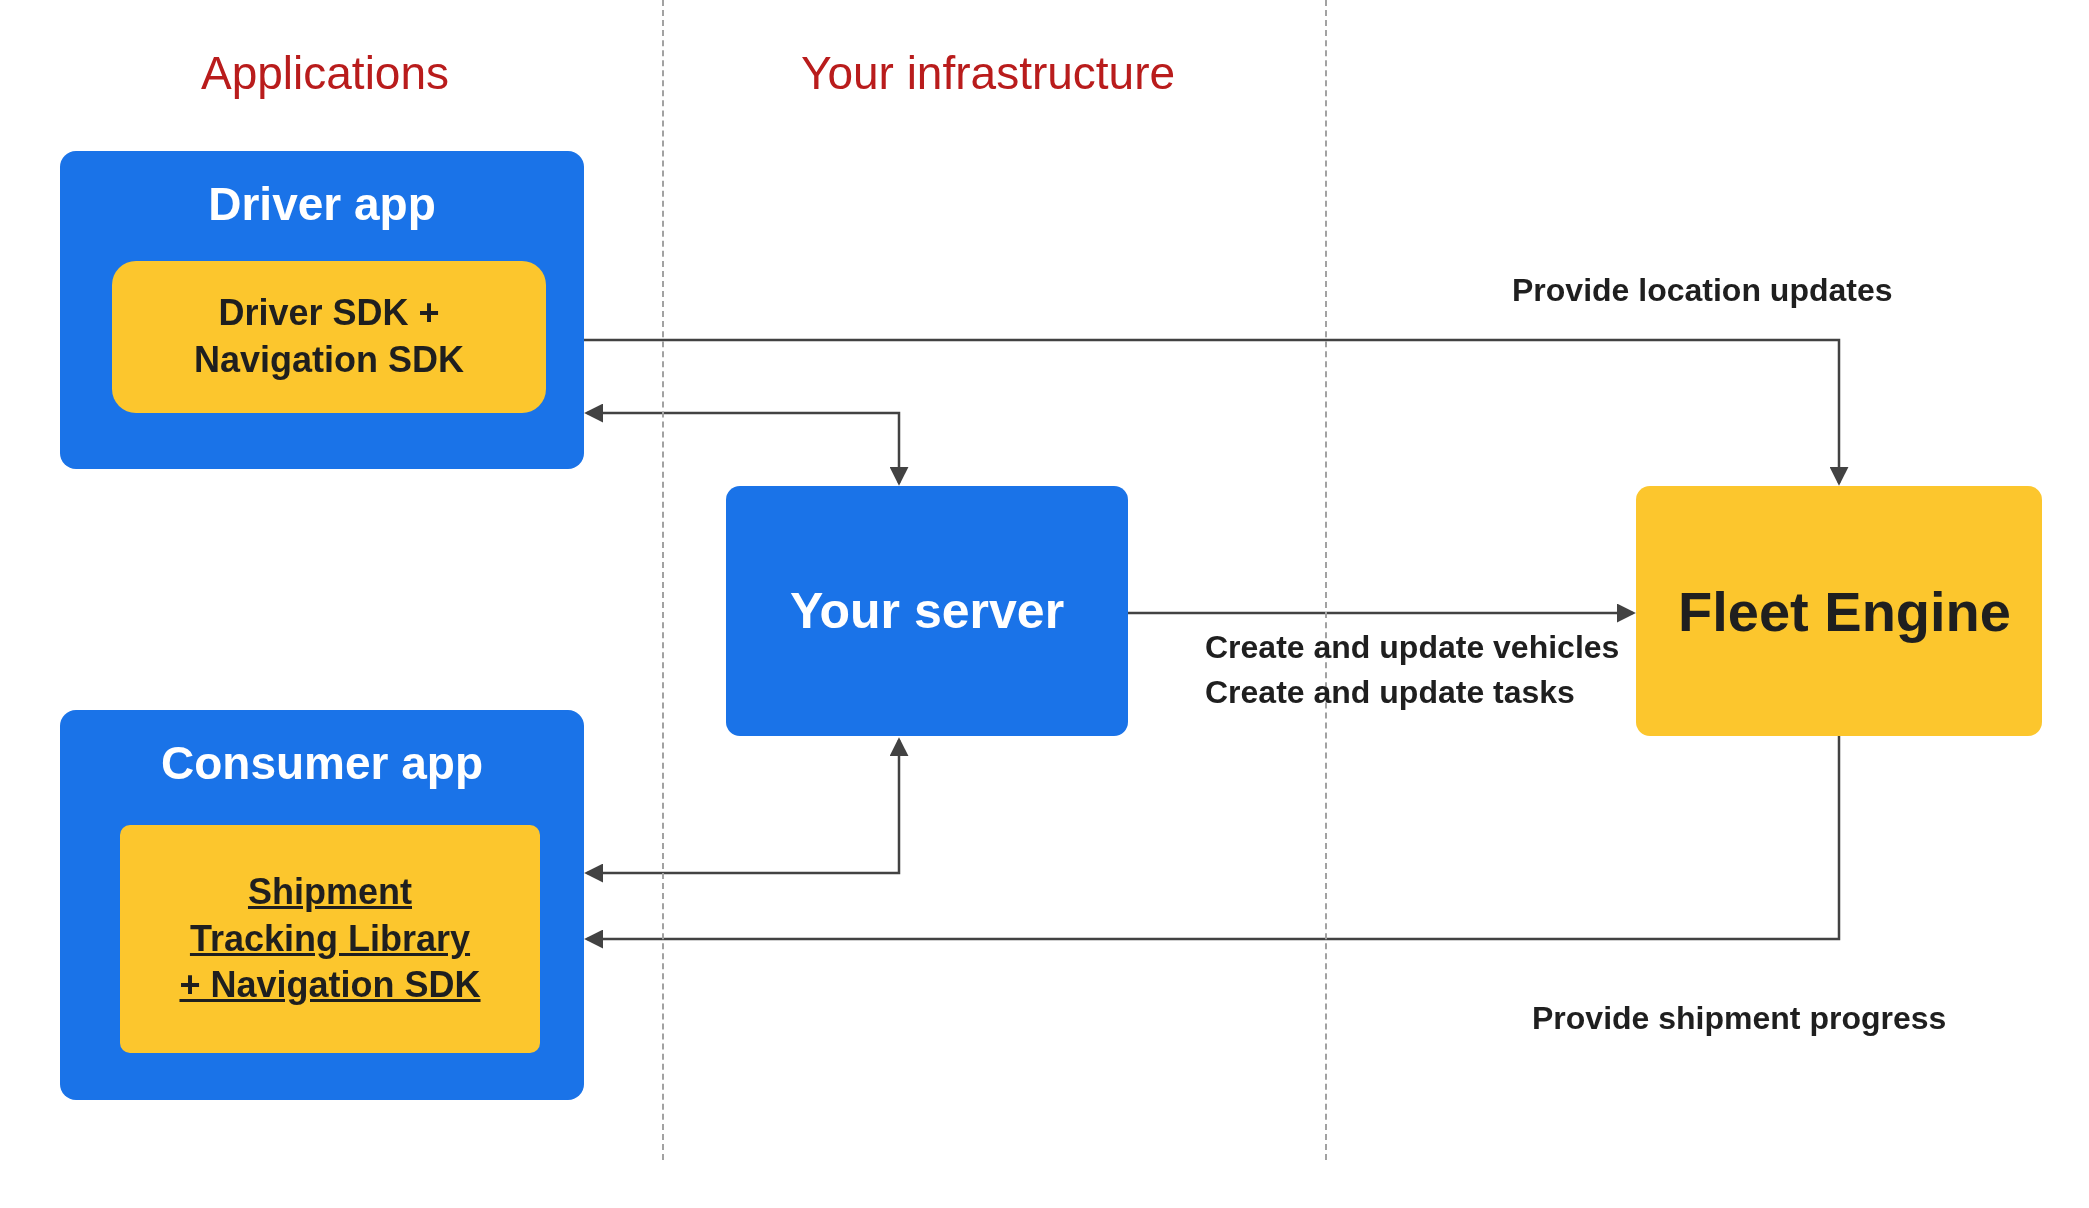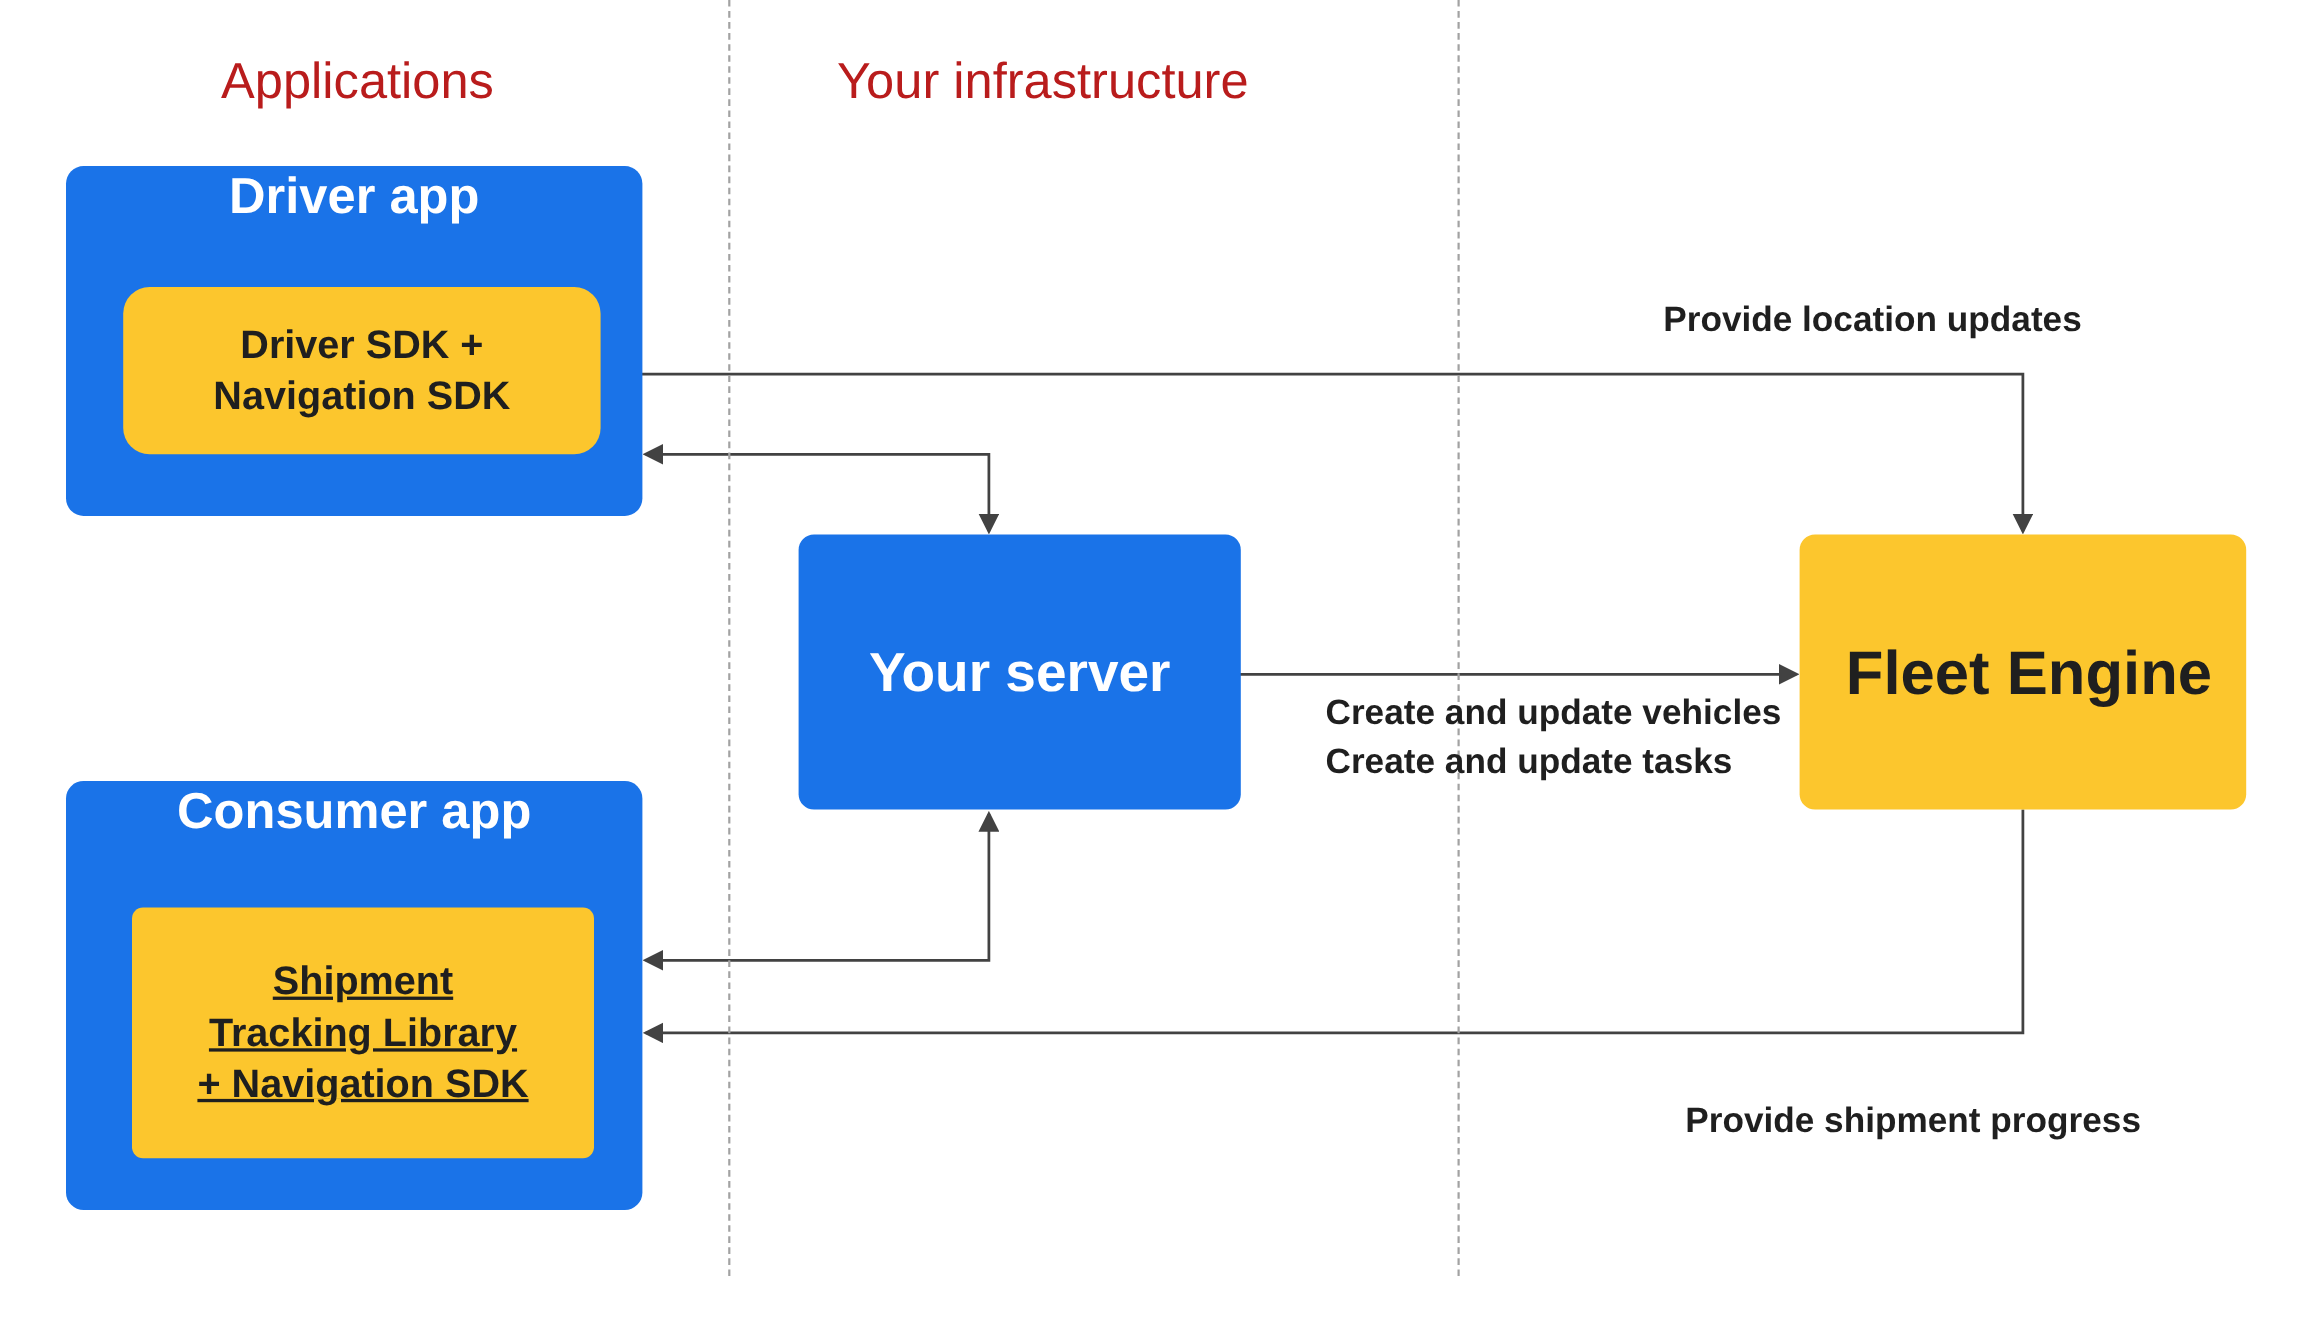--- a/index.html
+++ b/index.html
@@ -44,20 +44,21 @@
     border-left: 2px dashed #a2a2a2;
   }
 
   .node-blue {
     position: absolute;
     background: #1a73e8;
     border-radius: 16px;
     color: #ffffff;
   }
   .blue-title {
+    padding-top: 26px;
     text-align: center;
     font-size: 46px;
     font-weight: 700;
     color: #ffffff;
     white-space: nowrap;
   }
   .node-yellow {
     position: absolute;
     background: #fcc62d;
     border-radius: 10px;
@@ -125,21 +126,21 @@
 
     <path class="connector" d="M 899 740 V 873 H 587" marker-start="url(#arrowhead)" marker-end="url(#arrowhead)"></path>
 
     <path class="connector" d="M 1839 736 V 939 H 587" marker-end="url(#arrowhead)"></path>
   </svg>
 
   <div class="divider" style="left:662px;"></div>
   <div class="divider" style="left:1325px;"></div>
 
   <div class="col-header" style="left:325px;">Applications</div>
-  <div class="col-header" style="left:948px;text-align:right;">Your infrastructure</div>
+  <div class="col-header" style="left:988px;text-align:right;">Your infrastructure</div>
 
   <div class="node-blue" style="left:60px; top:151px; width:524px; height:318px;">
     <div class="blue-title">Driver app</div>
     <div class="node-yellow" style="left:52px; top:110px; width:434px; height:152px;border-radius:24px;">
       <span>Driver SDK +</span>
       <span>Navigation SDK</span>
     </div>
   </div>
 
   <div class="node-blue" style="left:60px; top:710px; width:524px; height:390px;">

